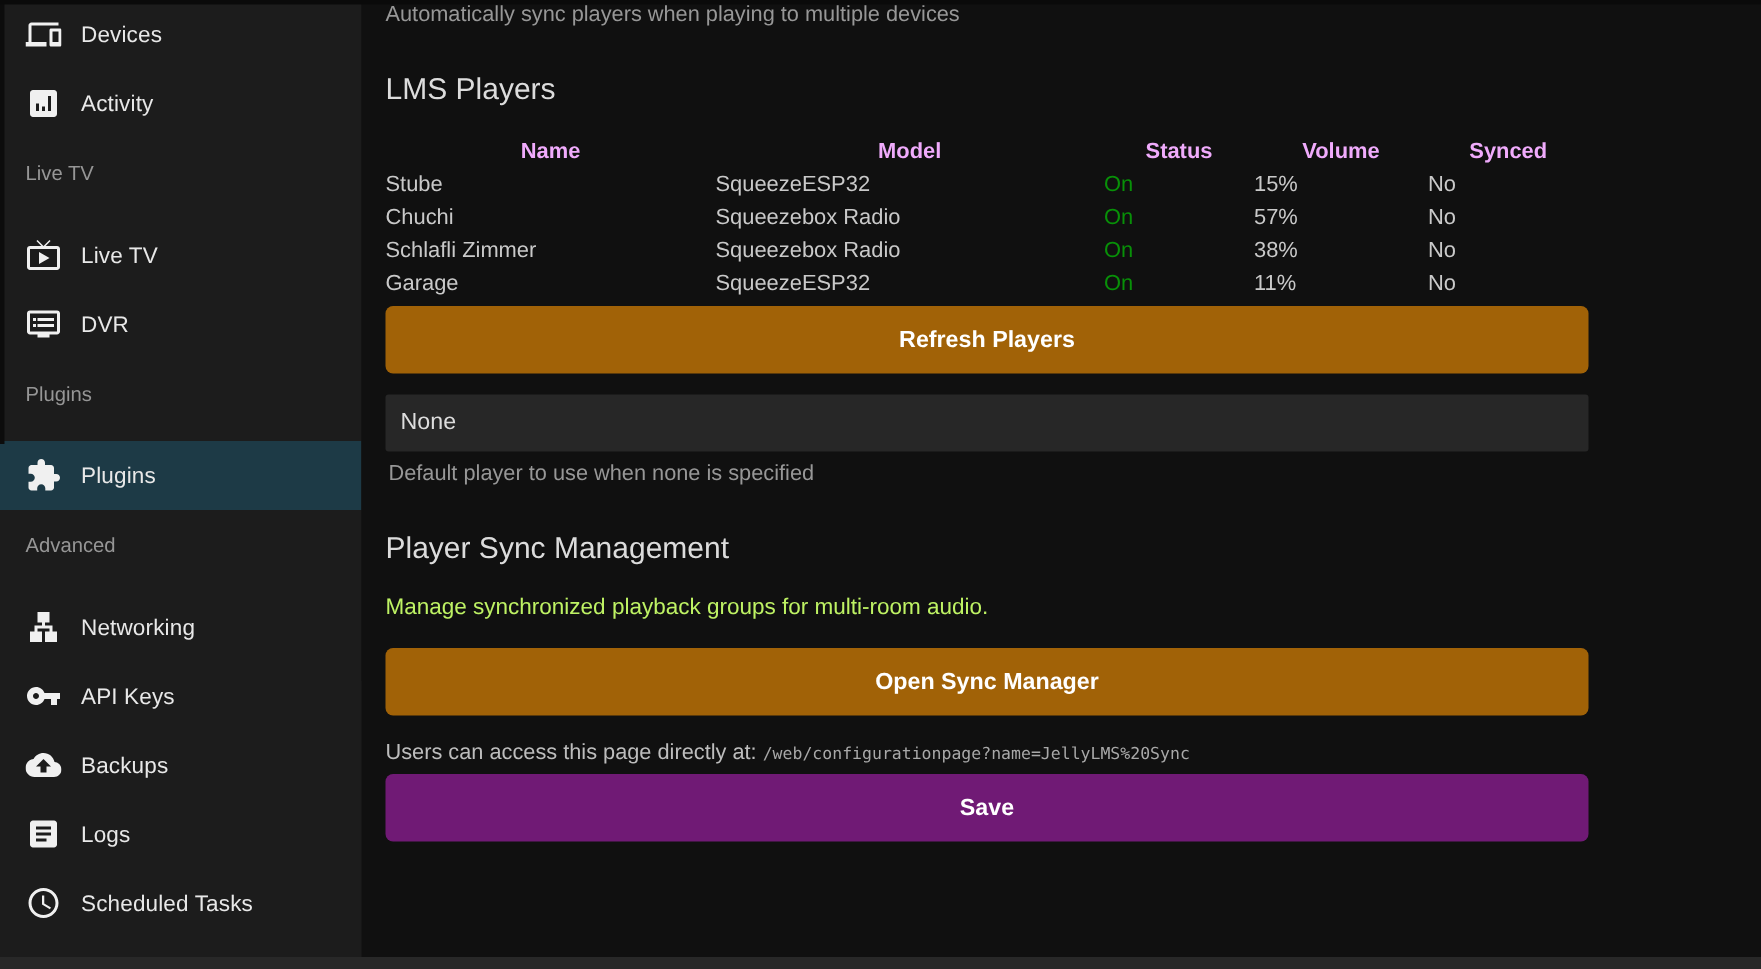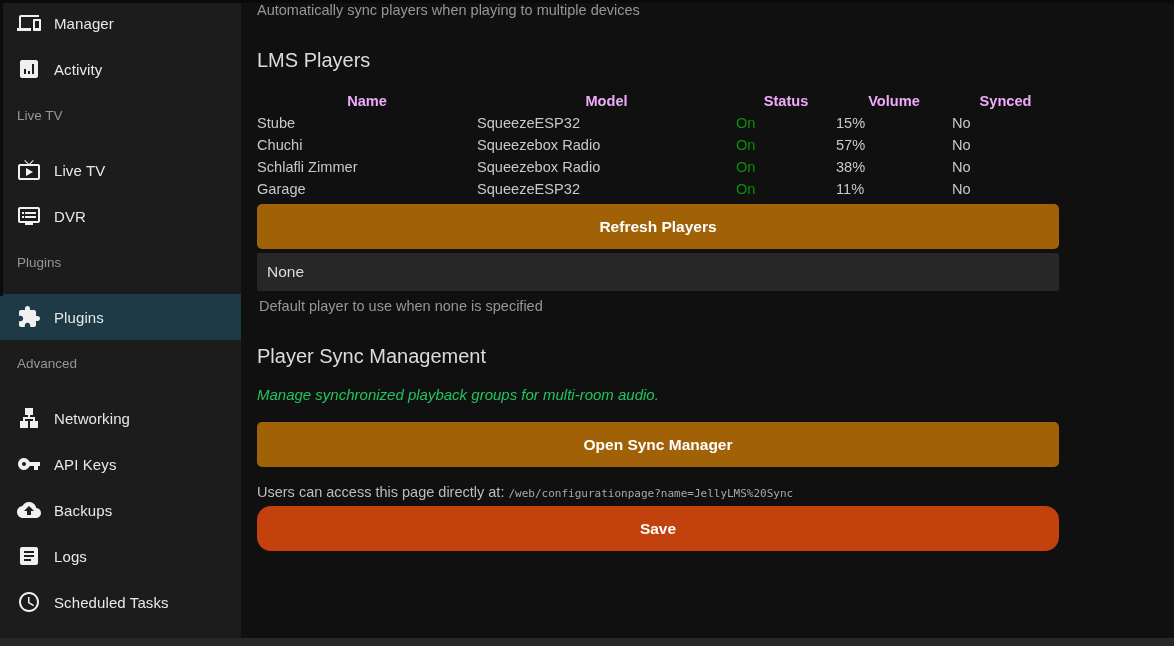--- a/index.html
+++ b/index.html
@@ -59,51 +59,51 @@
 
   .btn {
     display: block; width: 802px; height: 45px; border: none;
     border-radius: 5px; cursor: pointer;
     font-family: inherit; font-size: 15.5px; font-weight: 700; color: #ffffff;
     text-align: center;
   }
   .btn.raised { background: #a16207; }
   .btn.refresh { margin-top: 4px; }
   .btn.open-sync { margin-top: 19px; }
-  .btn.save { margin-top: 6px; background: #c2410c; border-radius: 14px; }
+  .btn.save { margin-top: 6px; background: #701a75; }
 
   .select-label { margin-top: 18px; color: #c7c7c7; font-size: 14.5px; }
   .select {
-    margin-top: 4px; width: 802px; height: 38px; background: #272727;
+    margin-top: 14px; width: 802px; height: 38px; background: #272727;
     border-radius: 2px; display: flex; align-items: center;
     padding-left: 10px; color: #dddddd; font-size: 15.5px; cursor: pointer;
   }
   .select-help { margin-top: 7px; padding-left: 2px; }
 
-  .sync-desc { margin-top: 18px; color: #22c55e; font-size: 15px; font-style: italic; }
+  .sync-desc { margin-top: 18px; color: #bef264; font-size: 15px; }
   .direct-line { margin-top: 17px; color: #bdbdbd; font-size: 14.5px; }
   .direct-line code {
     font-family: "DejaVu Sans Mono", monospace; font-size: 11px; color: #a8a8a8;
   }
 </style>
 </head>
 <body>
 
 <div class="app">
   <div class="top-strip"></div>
   <div class="left-strip"></div>
 
   <aside class="sidebar">
     <div class="nav-item">
       <span class="icon">
         <svg viewBox="0 0 24 24">
             <path d="M4 6h18V4H4c-1.1 0-2 .9-2 2v11H0v3h14v-3H4V6zm19 2h-6c-.55 0-1 .45-1 1v10c0 .55.45 1 1 1h6c.55 0 1-.45 1-1V9c0-.55-.45-1-1-1zm-1 9h-4v-7h4v7z"></path>
           </svg>
       </span>
-      <span class="label">Manager</span>
+      <span class="label">Devices</span>
     </div>
     <div class="nav-item">
       <span class="icon">
         <svg viewBox="0 0 24 24">
             <path d="M19 3H5c-1.1 0-2 .9-2 2v14c0 1.1.9 2 2 2h14c1.1 0 2-.9 2-2V5c0-1.1-.9-2-2-2zM9 17H7v-5h2v5zm4 0h-2v-3h2v3zm4 0h-2V7h2v10z"></path>
           </svg>
       </span>
       <span class="label">Activity</span>
     </div>
 

